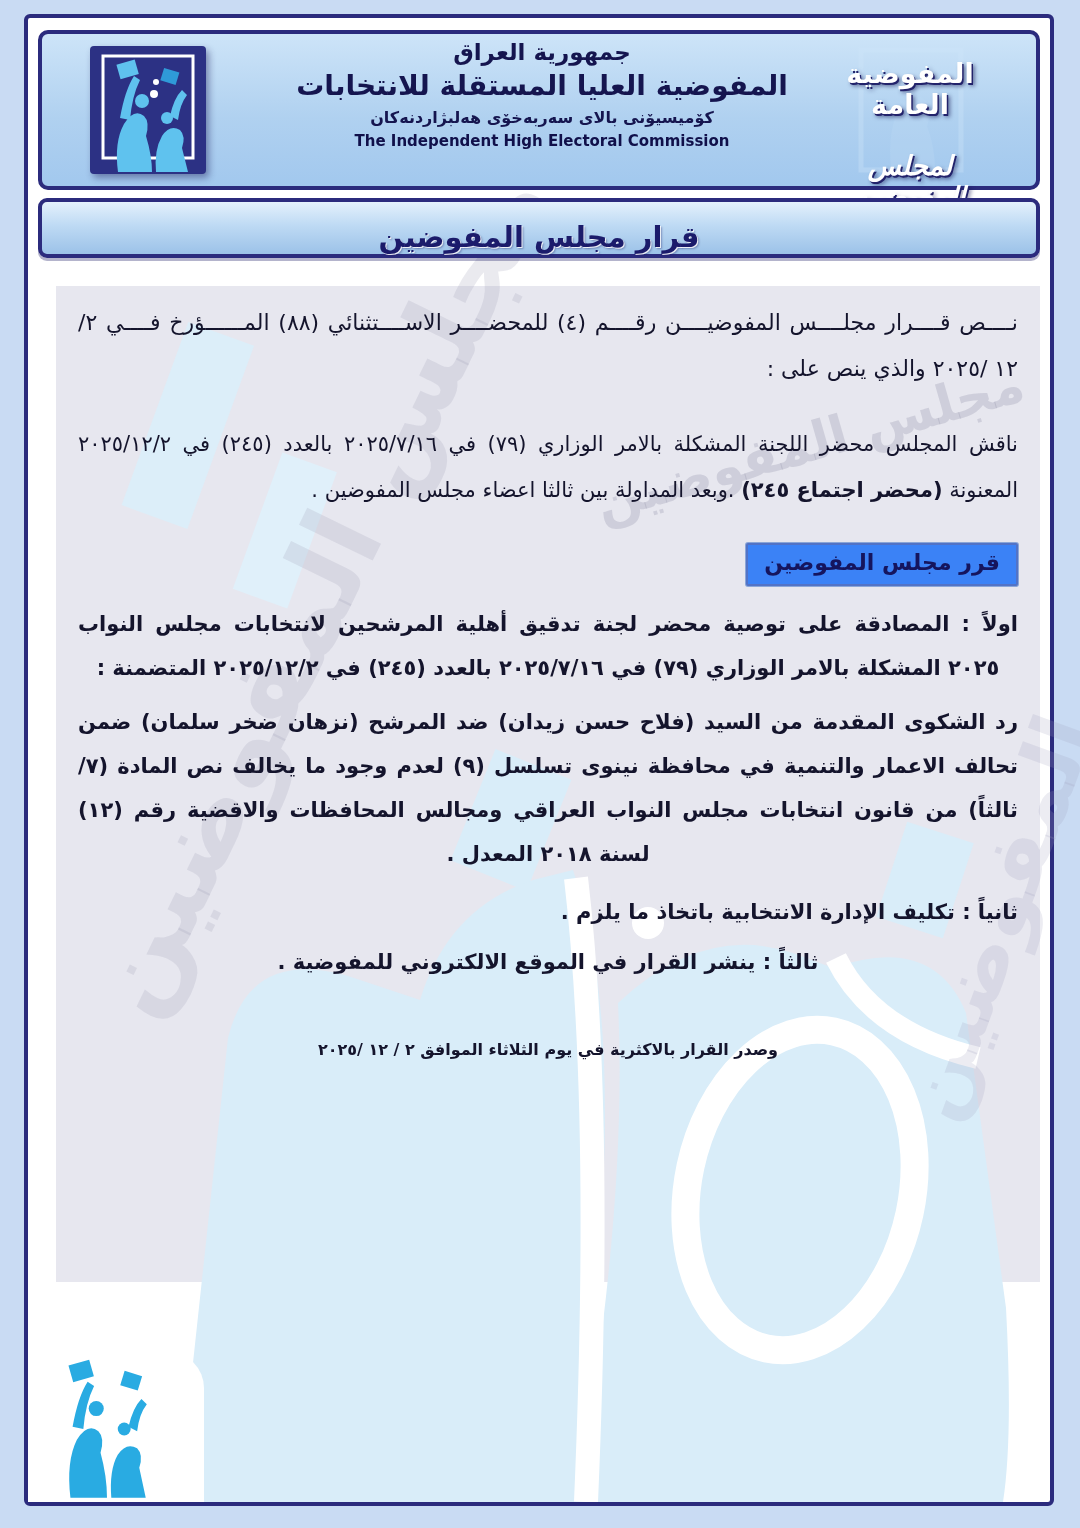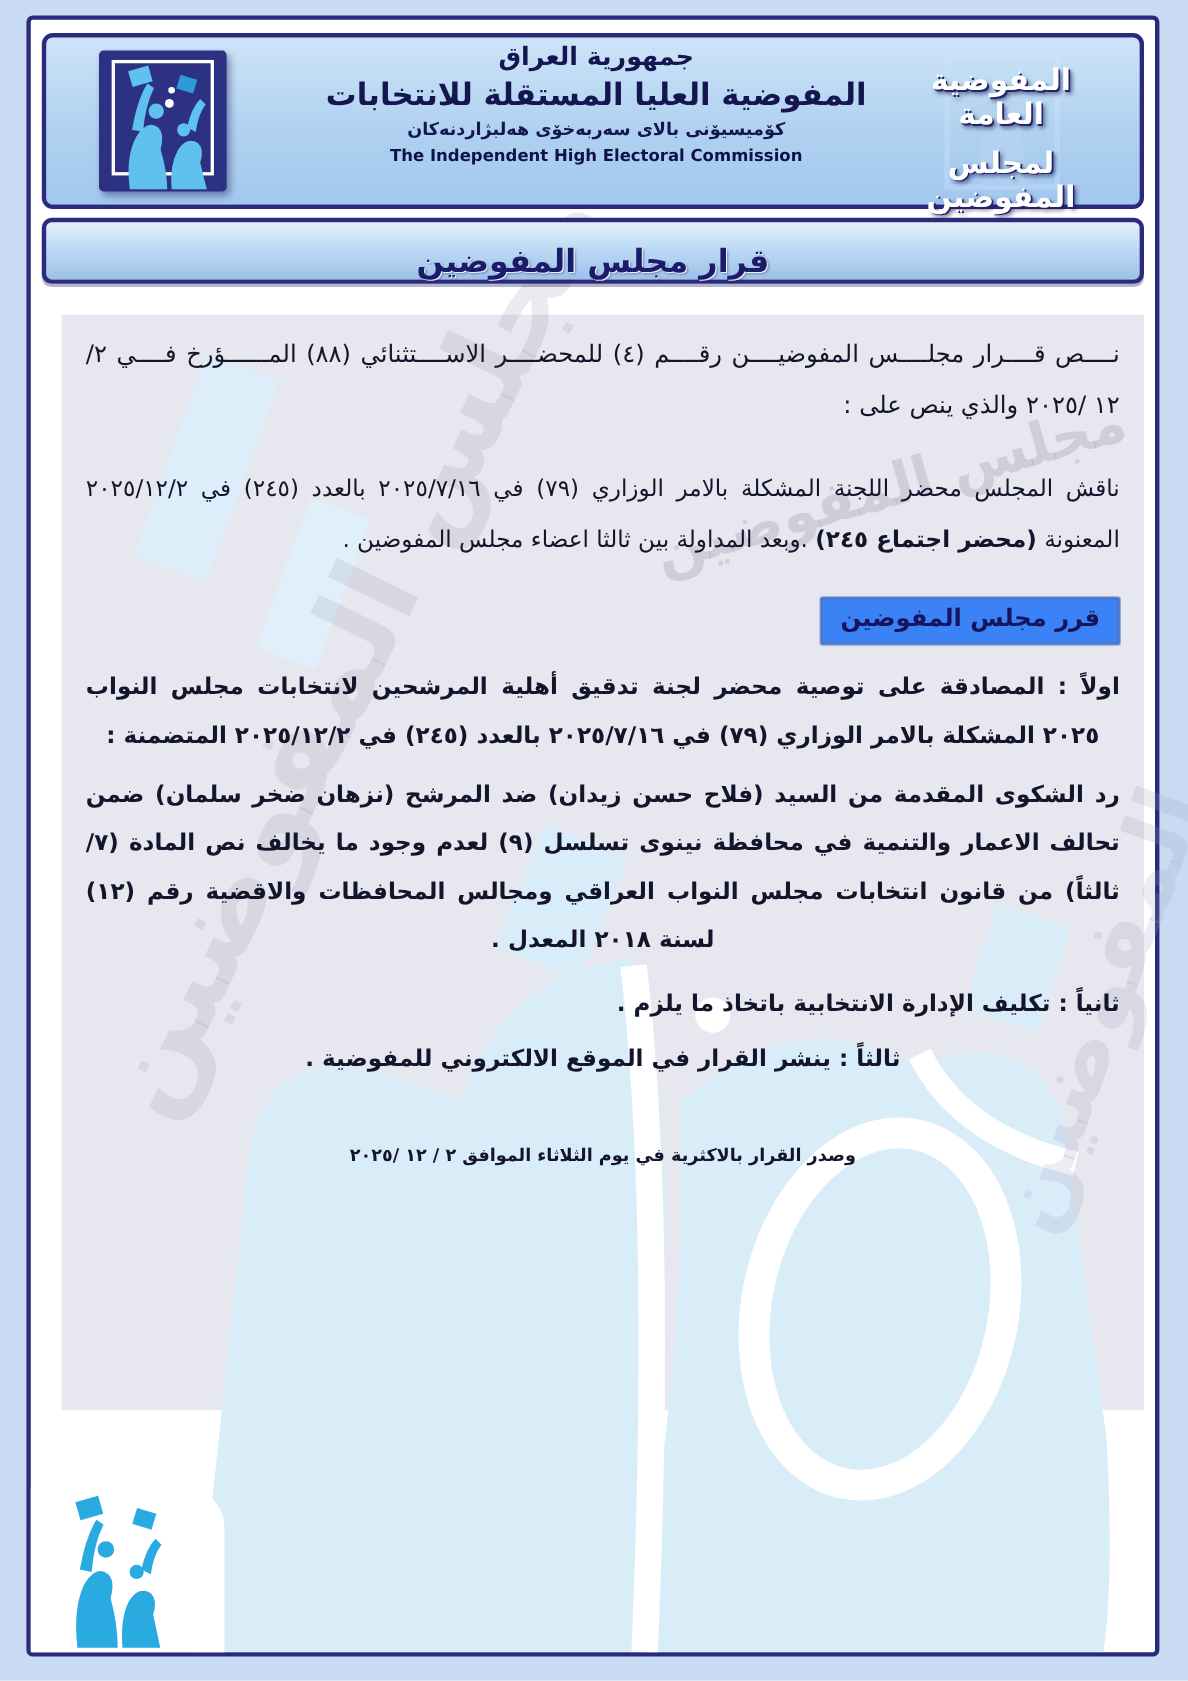--- a/index.html
+++ b/index.html
@@ -29,21 +29,21 @@
   }
   .hc1{font-size:23px;}
   .hc2{font-size:28px;margin-top:1px;}
   .hc3{font-size:16px;margin-top:5px;}
   .hc4{font-size:15px;margin-top:4px;color:#10104a;}
   .hdr-right{
     position:absolute;right:26px;top:24px;width:200px;text-align:center;
     color:#ffffff;font-weight:bold;font-size:27px;line-height:1.15;
     text-shadow:1.5px 1.5px 0 #23236b,3px 3px 4px rgba(20,20,80,.6);
   }
-  .hdr-right .l2{margin-top:13px;}
+  .hdr-right .l2{margin-top:30px;font-style:italic;}
   .hdr-ghost{position:absolute;right:55px;top:10px;opacity:.35;}
   
   .title-bar{
     position:absolute;left:10px;top:180px;width:994px;height:52px;z-index:6;
     border:4px solid #2b2b7d;border-radius:9px;
     display:flex;align-items:flex-end;justify-content:center;
     background:linear-gradient(180deg,#e4f1fc 0%,#bedaf4 45%,#9cc2e8 100%);
     box-shadow:0 3px 0 rgba(40,40,110,.35);
   }
   .title-text{

